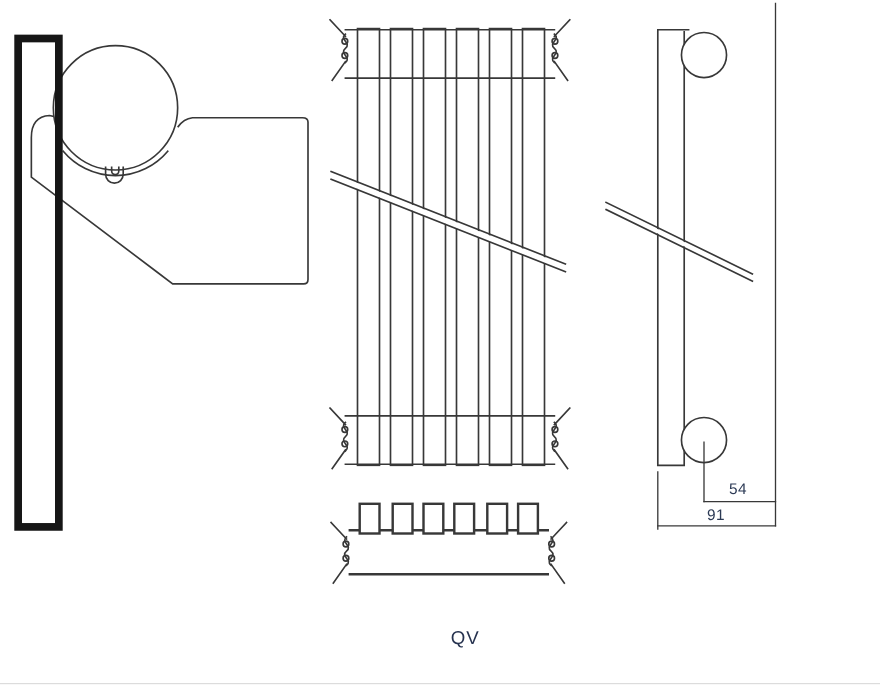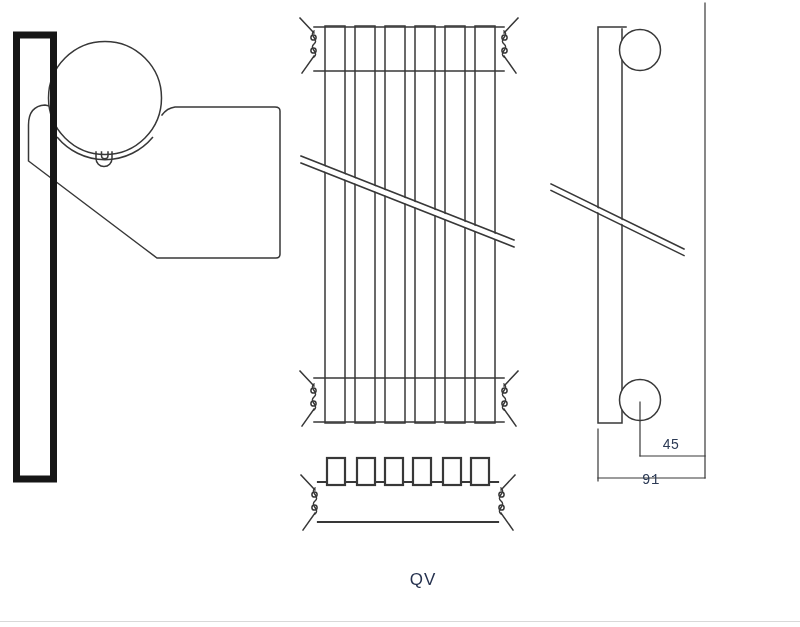--- a/index.html
+++ b/index.html
@@ -131,20 +131,20 @@
       <g>
         <path class="lnthin" d="M 705,3 V 478"></path>
         <path class="lnthin" d="M 598,429 V 481"></path>
         <path class="lnthin" d="M 640,402 V 456"></path>
         <path class="lnthin" d="M 640,456 H 705"></path>
         <path class="lnthin" d="M 598,478 H 705"></path>
       </g>
     </g>
   </svg>
 
-  <div class="dimtext" style="left:655px;top:436px;width:32px;">45</div>
+  <div class="dimtext" style="left:655px;top:436px;width:32px;">54</div>
 
-  <div class="dimtext" style="left:635px;top:472px;width:32px;font-family:Liberation Mono, monospace;">91</div>
+  <div class="dimtext" style="left:635px;top:460px;width:32px;">91</div>
 
   <div class="qvlabel">QV</div>
 
   <div class="pageedge"></div>
 </div>
 
 </body></html>

